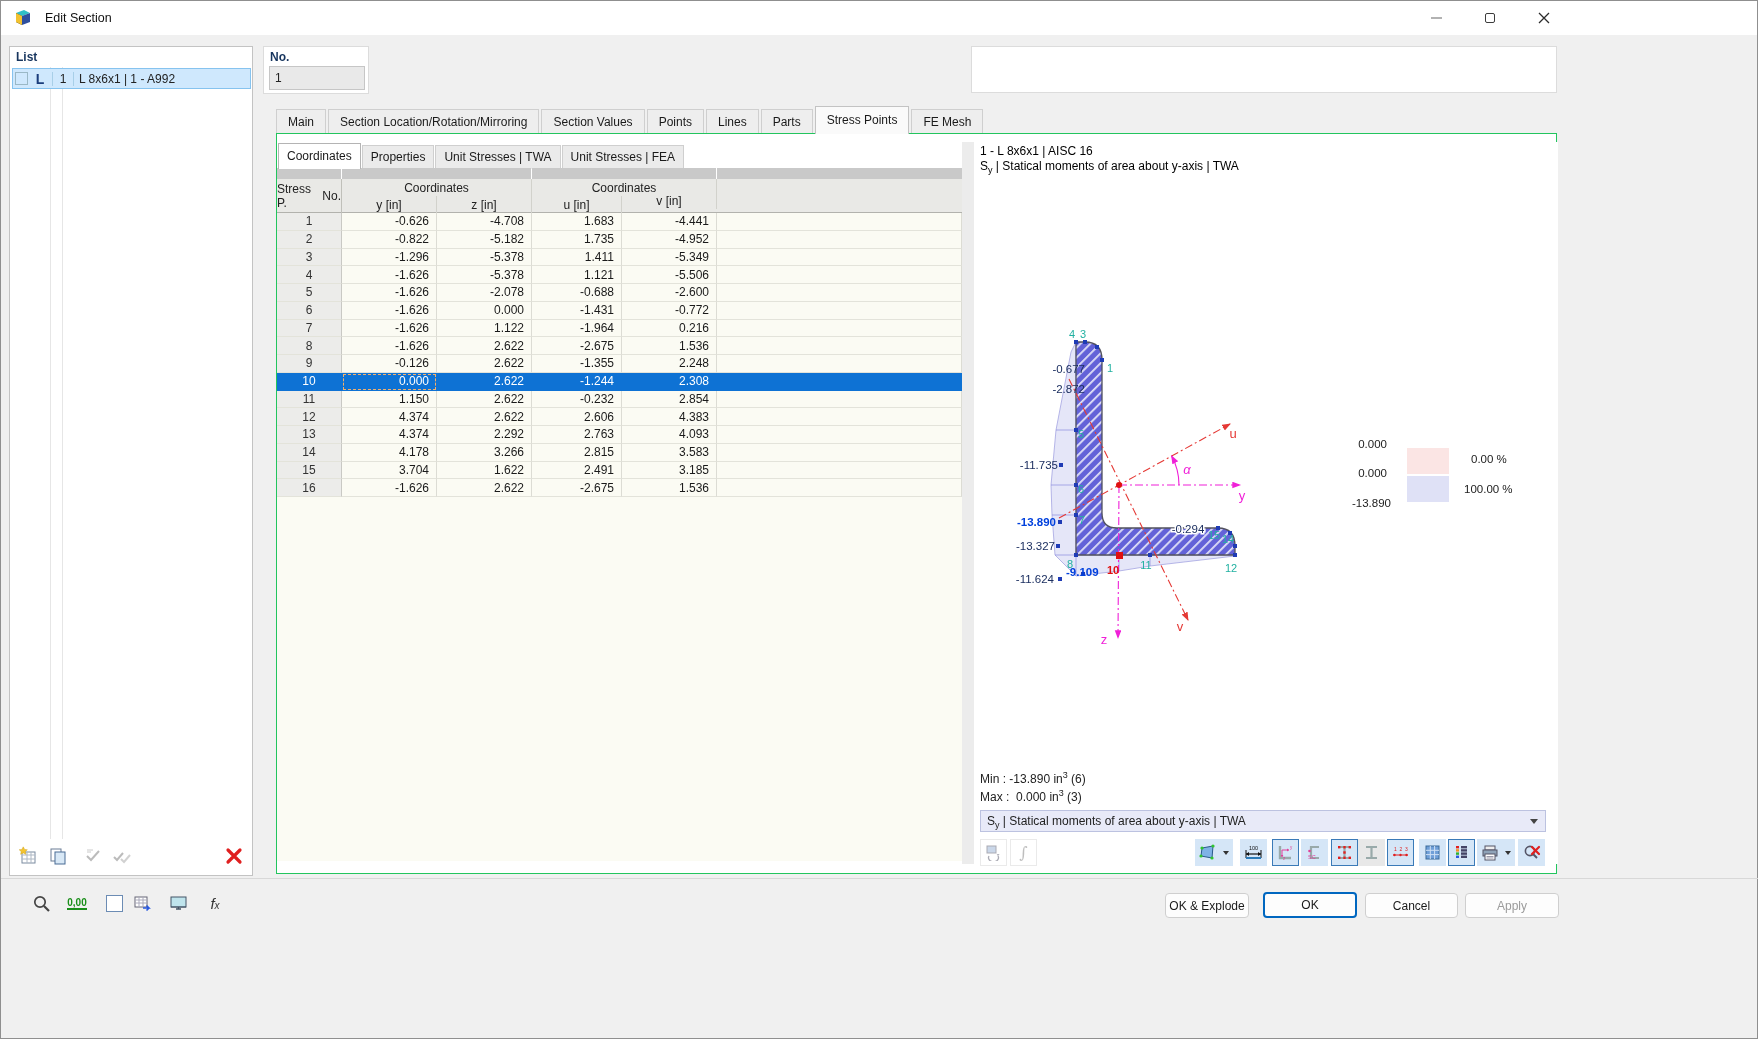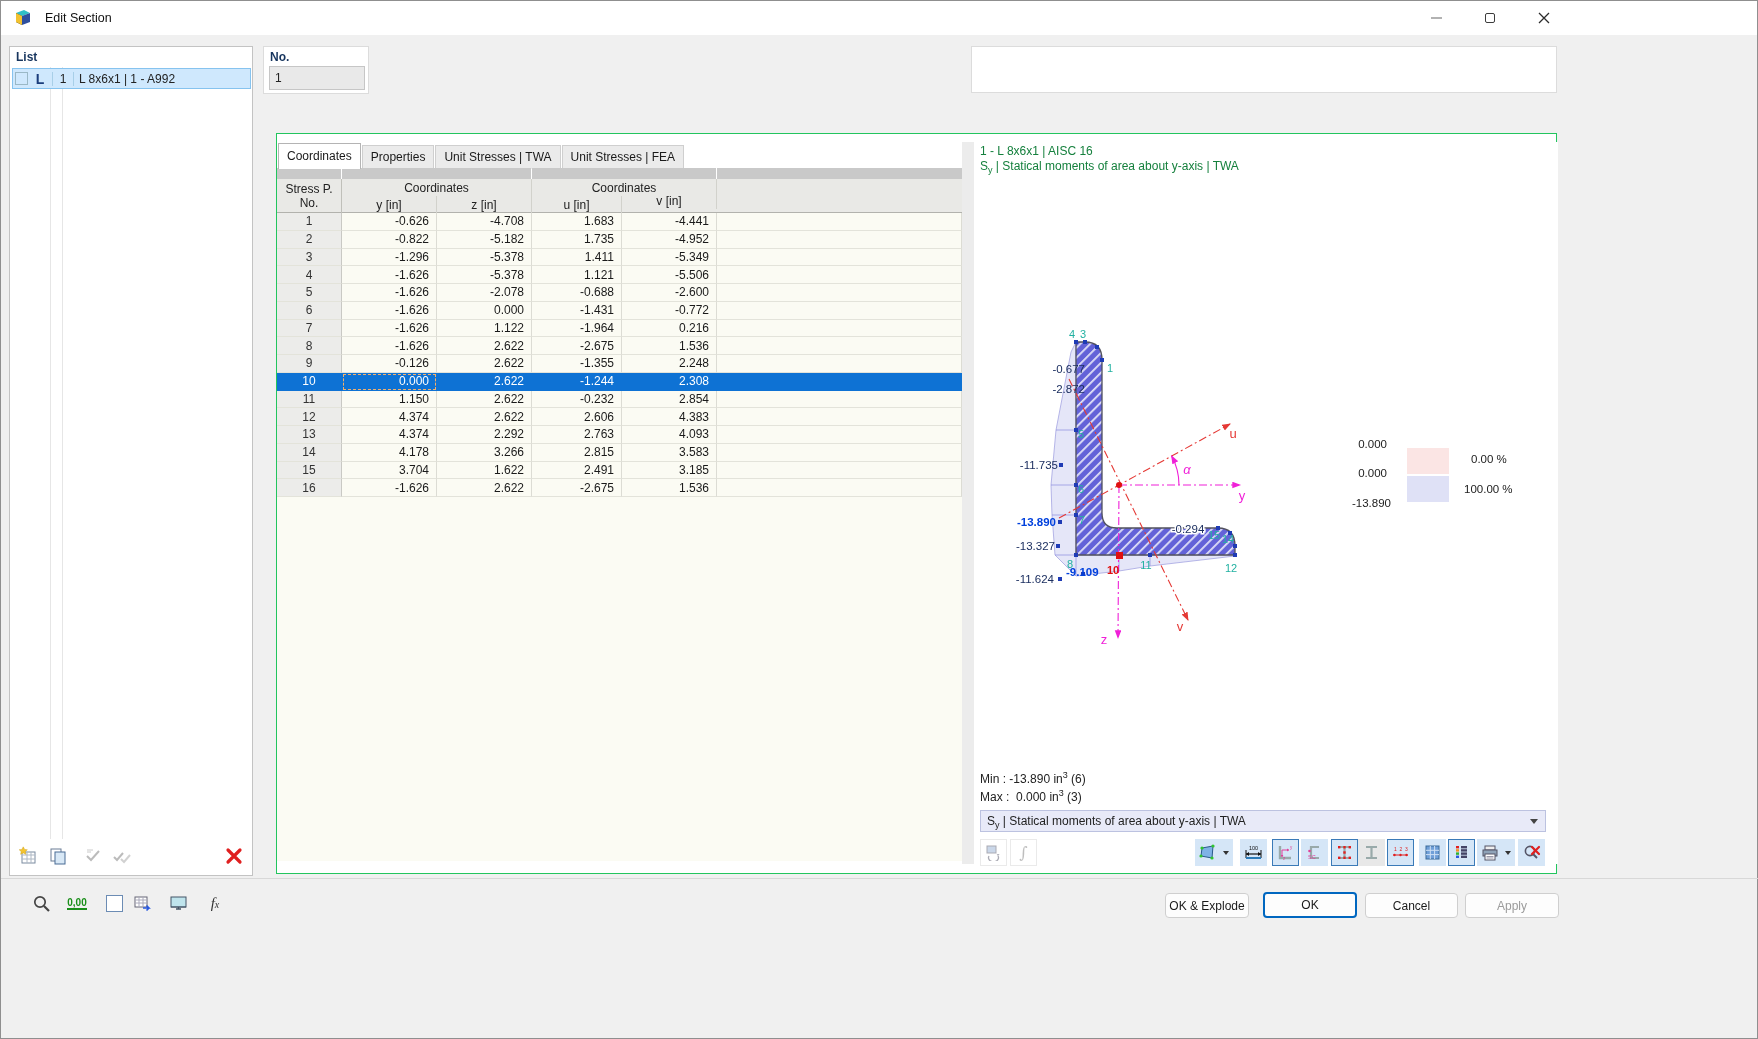--- a/index.html
+++ b/index.html
@@ -51,21 +51,21 @@
   .cy,.cz,.cv { width:95px; } .cu { width:90px; } .cx { width:245px; }
   .cy,.cz,.cu,.cv { justify-content:flex-end; padding-right:7px; }
   .trow.selected { background:#0e72d4; }
   .trow.selected .cell { background:#0e72d4; color:#fff; border-color:#0e72d4; }
   .trow.selected .cy { outline:1.5px dashed #f4b06a; outline-offset:-2px; }
   .tfill { position:absolute; left:0; top:363px; width:685px; height:364px; background:#fbfbf3; }
   .vdivider { position:absolute; left:685px; top:8px; width:12px; height:722px; background:#ececec; }
 
   
   #graphic { position:absolute; left:697px; top:8px; width:584px; height:722px; background:#fff; }
-  .ghead { position:absolute; left:6px; font-size:12px; color:#15803d; }
+  .ghead { position:absolute; left:6px; font-size:12px; color:#000000; }
   #gfx { position:absolute; left:0; top:0; width:584px; height:722px; }
   .legend-val { position:absolute; width:70px; text-align:right; font-size:11.5px; color:#222; }
   .legend-box { position:absolute; width:42px; height:26px; }
   .legend-pct { position:absolute; font-size:11.5px; color:#222; }
   .minmax { position:absolute; left:6px; font-size:12px; color:#222; }
   .gdrop { position:absolute; left:6px; top:668px; width:566px; height:22px; background:#e8eaf8; border:1px solid #bcc2e0; line-height:20px; padding-left:6px; color:#222; }
   .gdrop .chev { position:absolute; right:7px; top:8px; width:0; height:0; border-left:4px solid transparent; border-right:4px solid transparent; border-top:5px solid #444; }
   .gtool { position:absolute; top:697px; height:27px; }
   .tbtn { position:absolute; top:0; width:27px; height:27px; border:1px solid transparent; background:#d5e6f7; display:flex; align-items:center; justify-content:center; }
   .tbtn.wide { width:38px; justify-content:space-between; padding:0 3px; }
@@ -152,37 +152,47 @@
   </div>
 
   <div class="gbox" style="left:262px;top:45px;width:106px;height:48px;">
     <span class="glabel">No.</span>
     <div class="field" style="left:5px;top:19px;width:96px;height:24px;background:#e9e9e9;">1</div>
   </div>
 
 
   <div class="gbox" style="left:970px;top:45px;width:586px;height:47px;"></div>
 
+  <div class="tabbar">
+    <div class="tab">Main</div>
+    <div class="tab">Section Location/Rotation/Mirroring</div>
+    <div class="tab">Section Values</div>
+    <div class="tab">Points</div>
+    <div class="tab">Lines</div>
+    <div class="tab">Parts</div>
+    <div class="tab active">Stress Points</div>
+    <div class="tab">FE Mesh</div>
+  </div>
 
   <div id="content">
 
     <div class="subtabbar">
       <div class="subtab active">Coordinates</div>
       <div class="subtab">Properties</div>
       <div class="subtab">Unit Stresses | TWA</div>
       <div class="subtab">Unit Stresses | FEA</div>
     </div>
 
     <div class="tstrip" style="left:0;width:64px;"></div>
     <div class="tstrip" style="left:65px;width:189px;"></div>
     <div class="tstrip" style="left:255px;width:184px;"></div>
     <div class="tstrip" style="left:440px;width:245px;"></div>
 
     <div class="thead">
-      <div class="hcell" style="left:0;top:0;width:65px;height:34px;flex-direction:column;border-right-color:#c0c0ba;">
+      <div class="hcell" style="left:0;top:0;width:65px;height:34px;flex-direction:row;border-right-color:#c0c0ba;">
         <span>Stress P.</span>
         <span>No.</span>
       </div>
       <div class="hcell" style="left:65px;top:0;width:190px;height:17px;">Coordinates</div>
       <div class="hcell" style="left:255px;top:0;width:185px;height:17px;">Coordinates</div>
       <div class="hcell" style="left:65px;top:17px;width:95px;height:17px;">y [in]</div>
       <div class="hcell" style="left:160px;top:17px;width:95px;height:17px;">z [in]</div>
       <div class="hcell" style="left:255px;top:17px;width:90px;height:17px;">u [in]</div>
       <div class="hcell" style="left:345px;top:13px;width:95px;height:17px;">v [in]</div>
       <div class="hcell" style="left:440px;top:0;width:245px;height:34px;border-right:none;"></div>
@@ -577,20 +587,20 @@
       </svg>
   </button>
   <button class="fic" style="left:149px;">
     <svg width="19" height="19" viewBox="0 0 19 19">
         <rect x="2" y="3" width="15" height="10" fill="#bfe4ec" stroke="#456"></rect>
         <path d="M7,15 h5 M9.5,13 v2" stroke="#456" stroke-width="1.4"></path>
         <path d="M2,13 h15" stroke="#456"></path>
       </svg>
   </button>
   <button class="fic" style="left:186px;">
-    <span style="font-family:Liberation Serif, serif;font-style:italic;font-size:15px;color:#333;">f<span style="font-size:10px;">x</span></span>
+    <span style="font-family:Liberation Sans, sans-serif;font-style:italic;font-size:15px;color:#333;">f<span style="font-size:10px;">x</span></span>
   </button>
 
   <button class="btn" style="left:1164px;width:84px;">OK &amp; Explode</button>
   <button class="btn default" style="left:1262px;width:94px;">OK</button>
   <button class="btn" style="left:1364px;width:93px;">Cancel</button>
   <button class="btn disabled" style="left:1464px;width:94px;">Apply</button>
 </div>
 
 </body></html>

